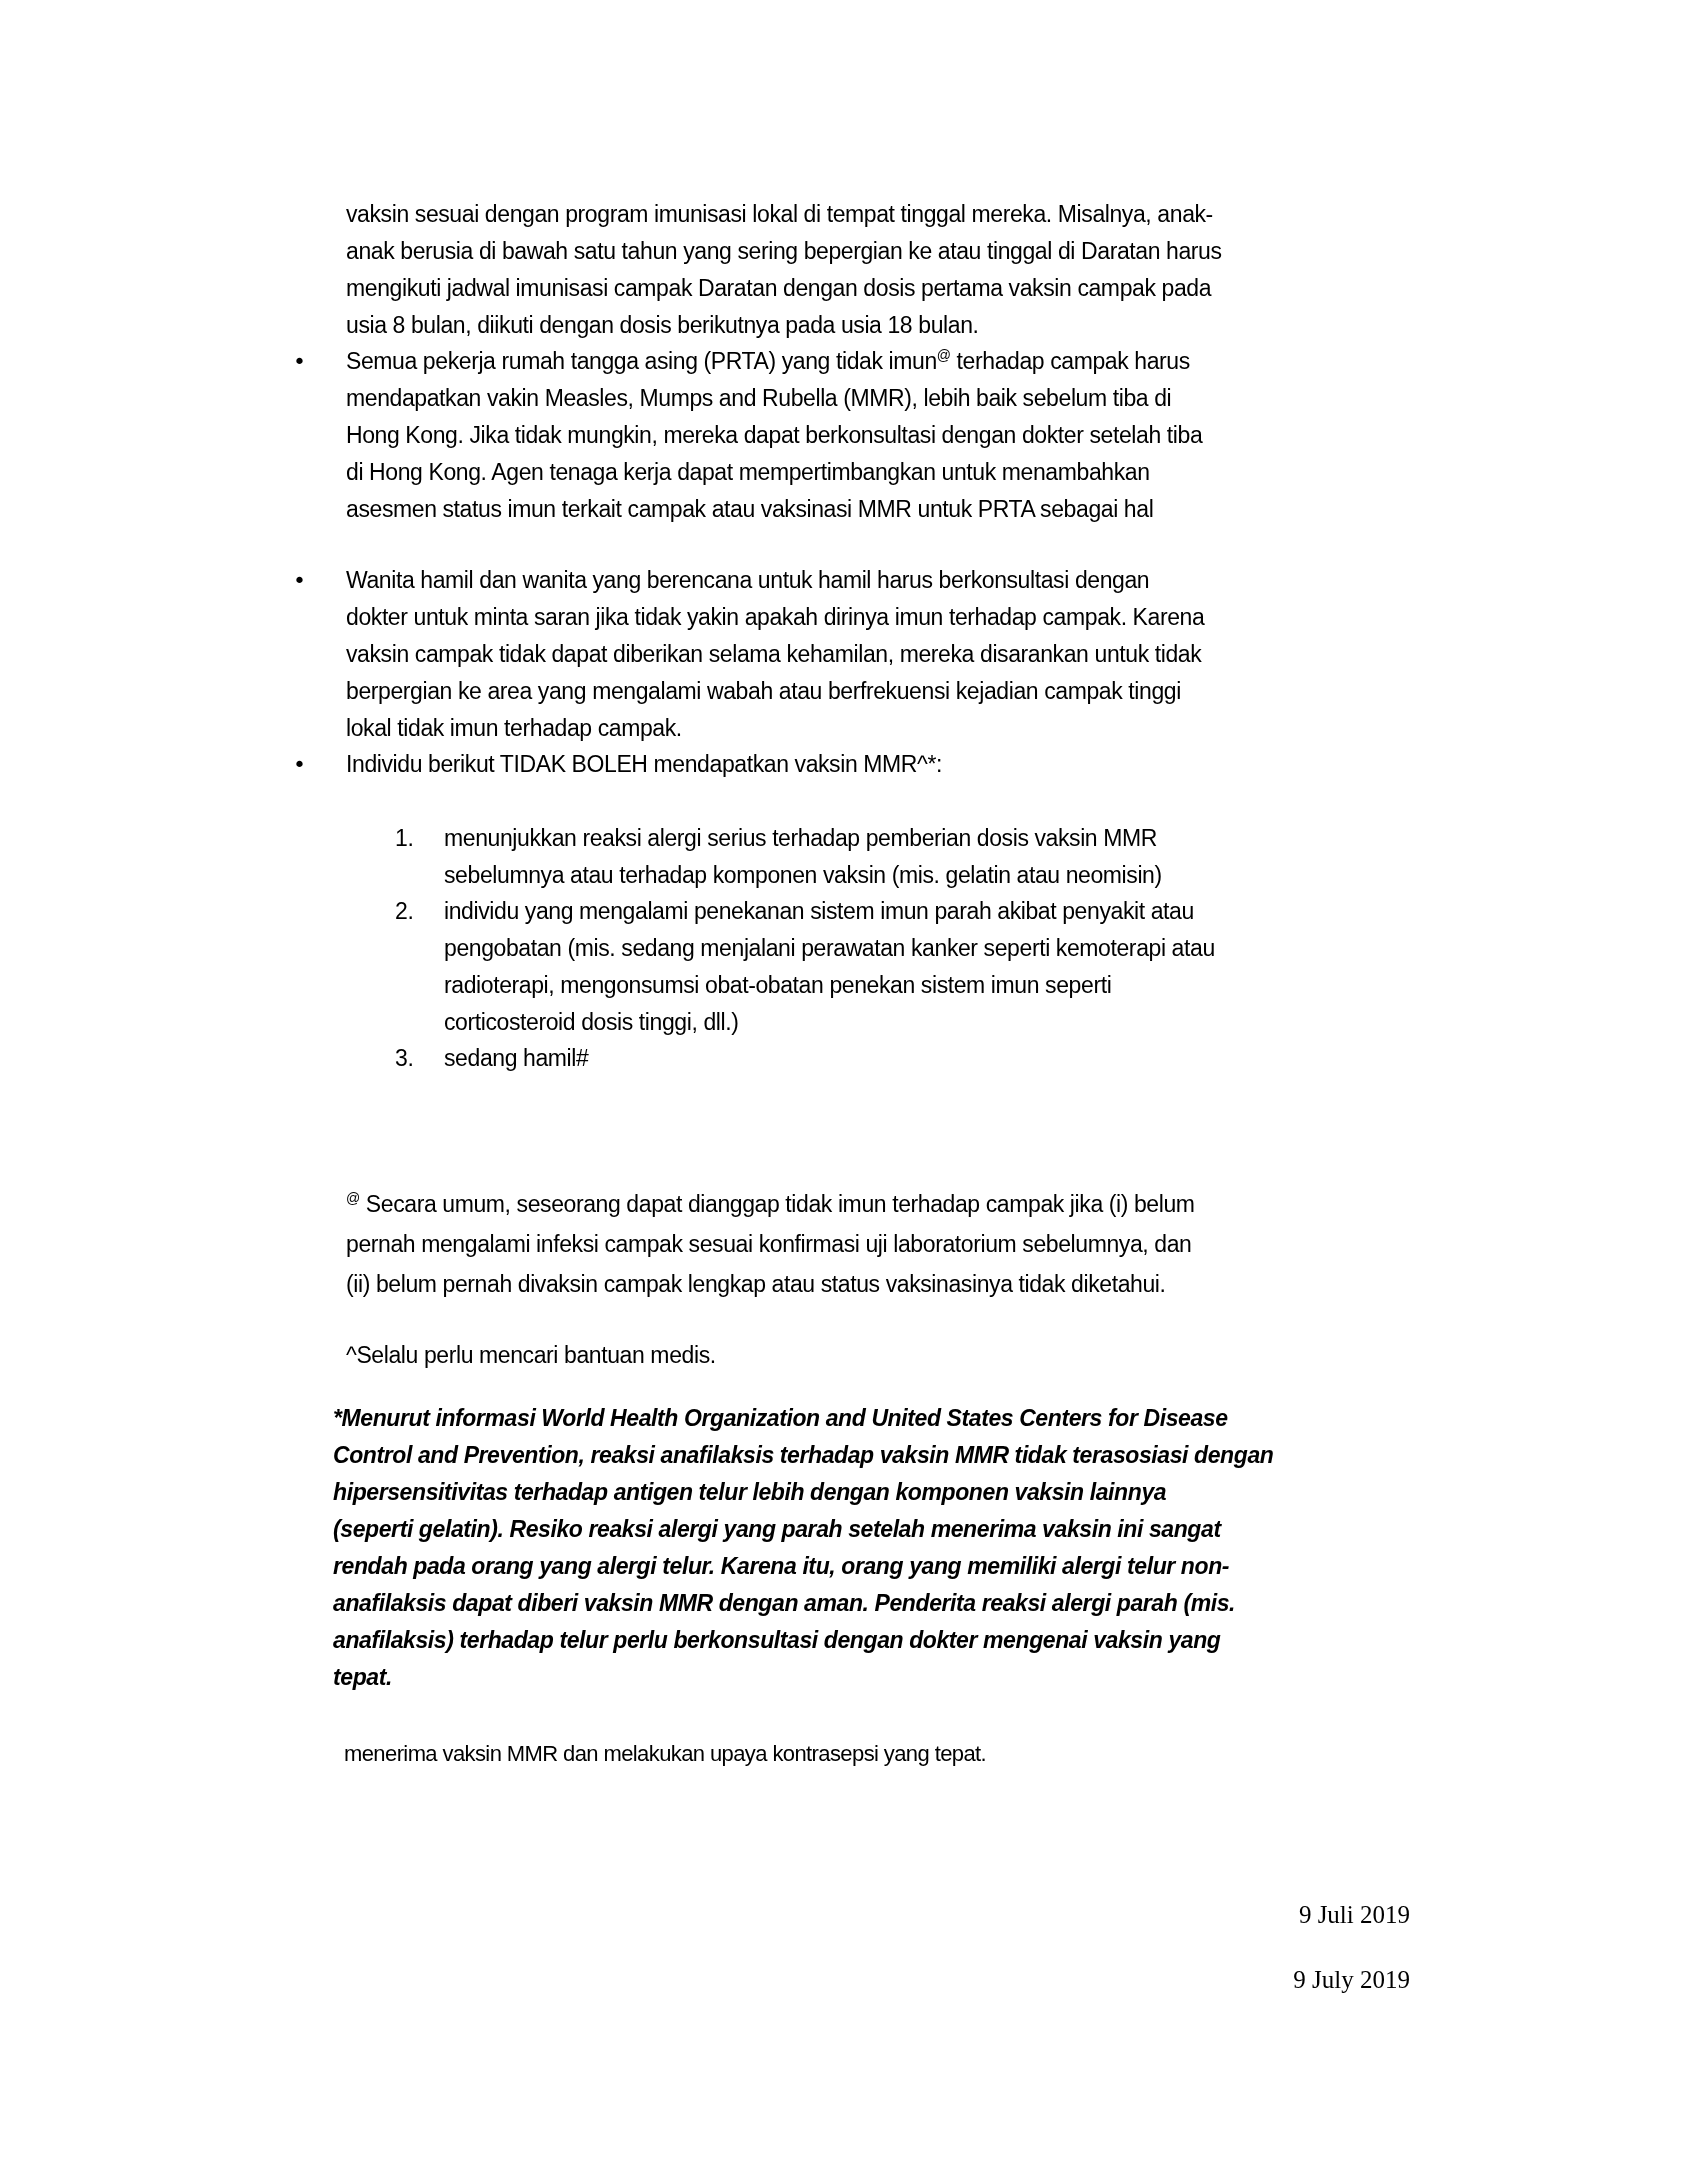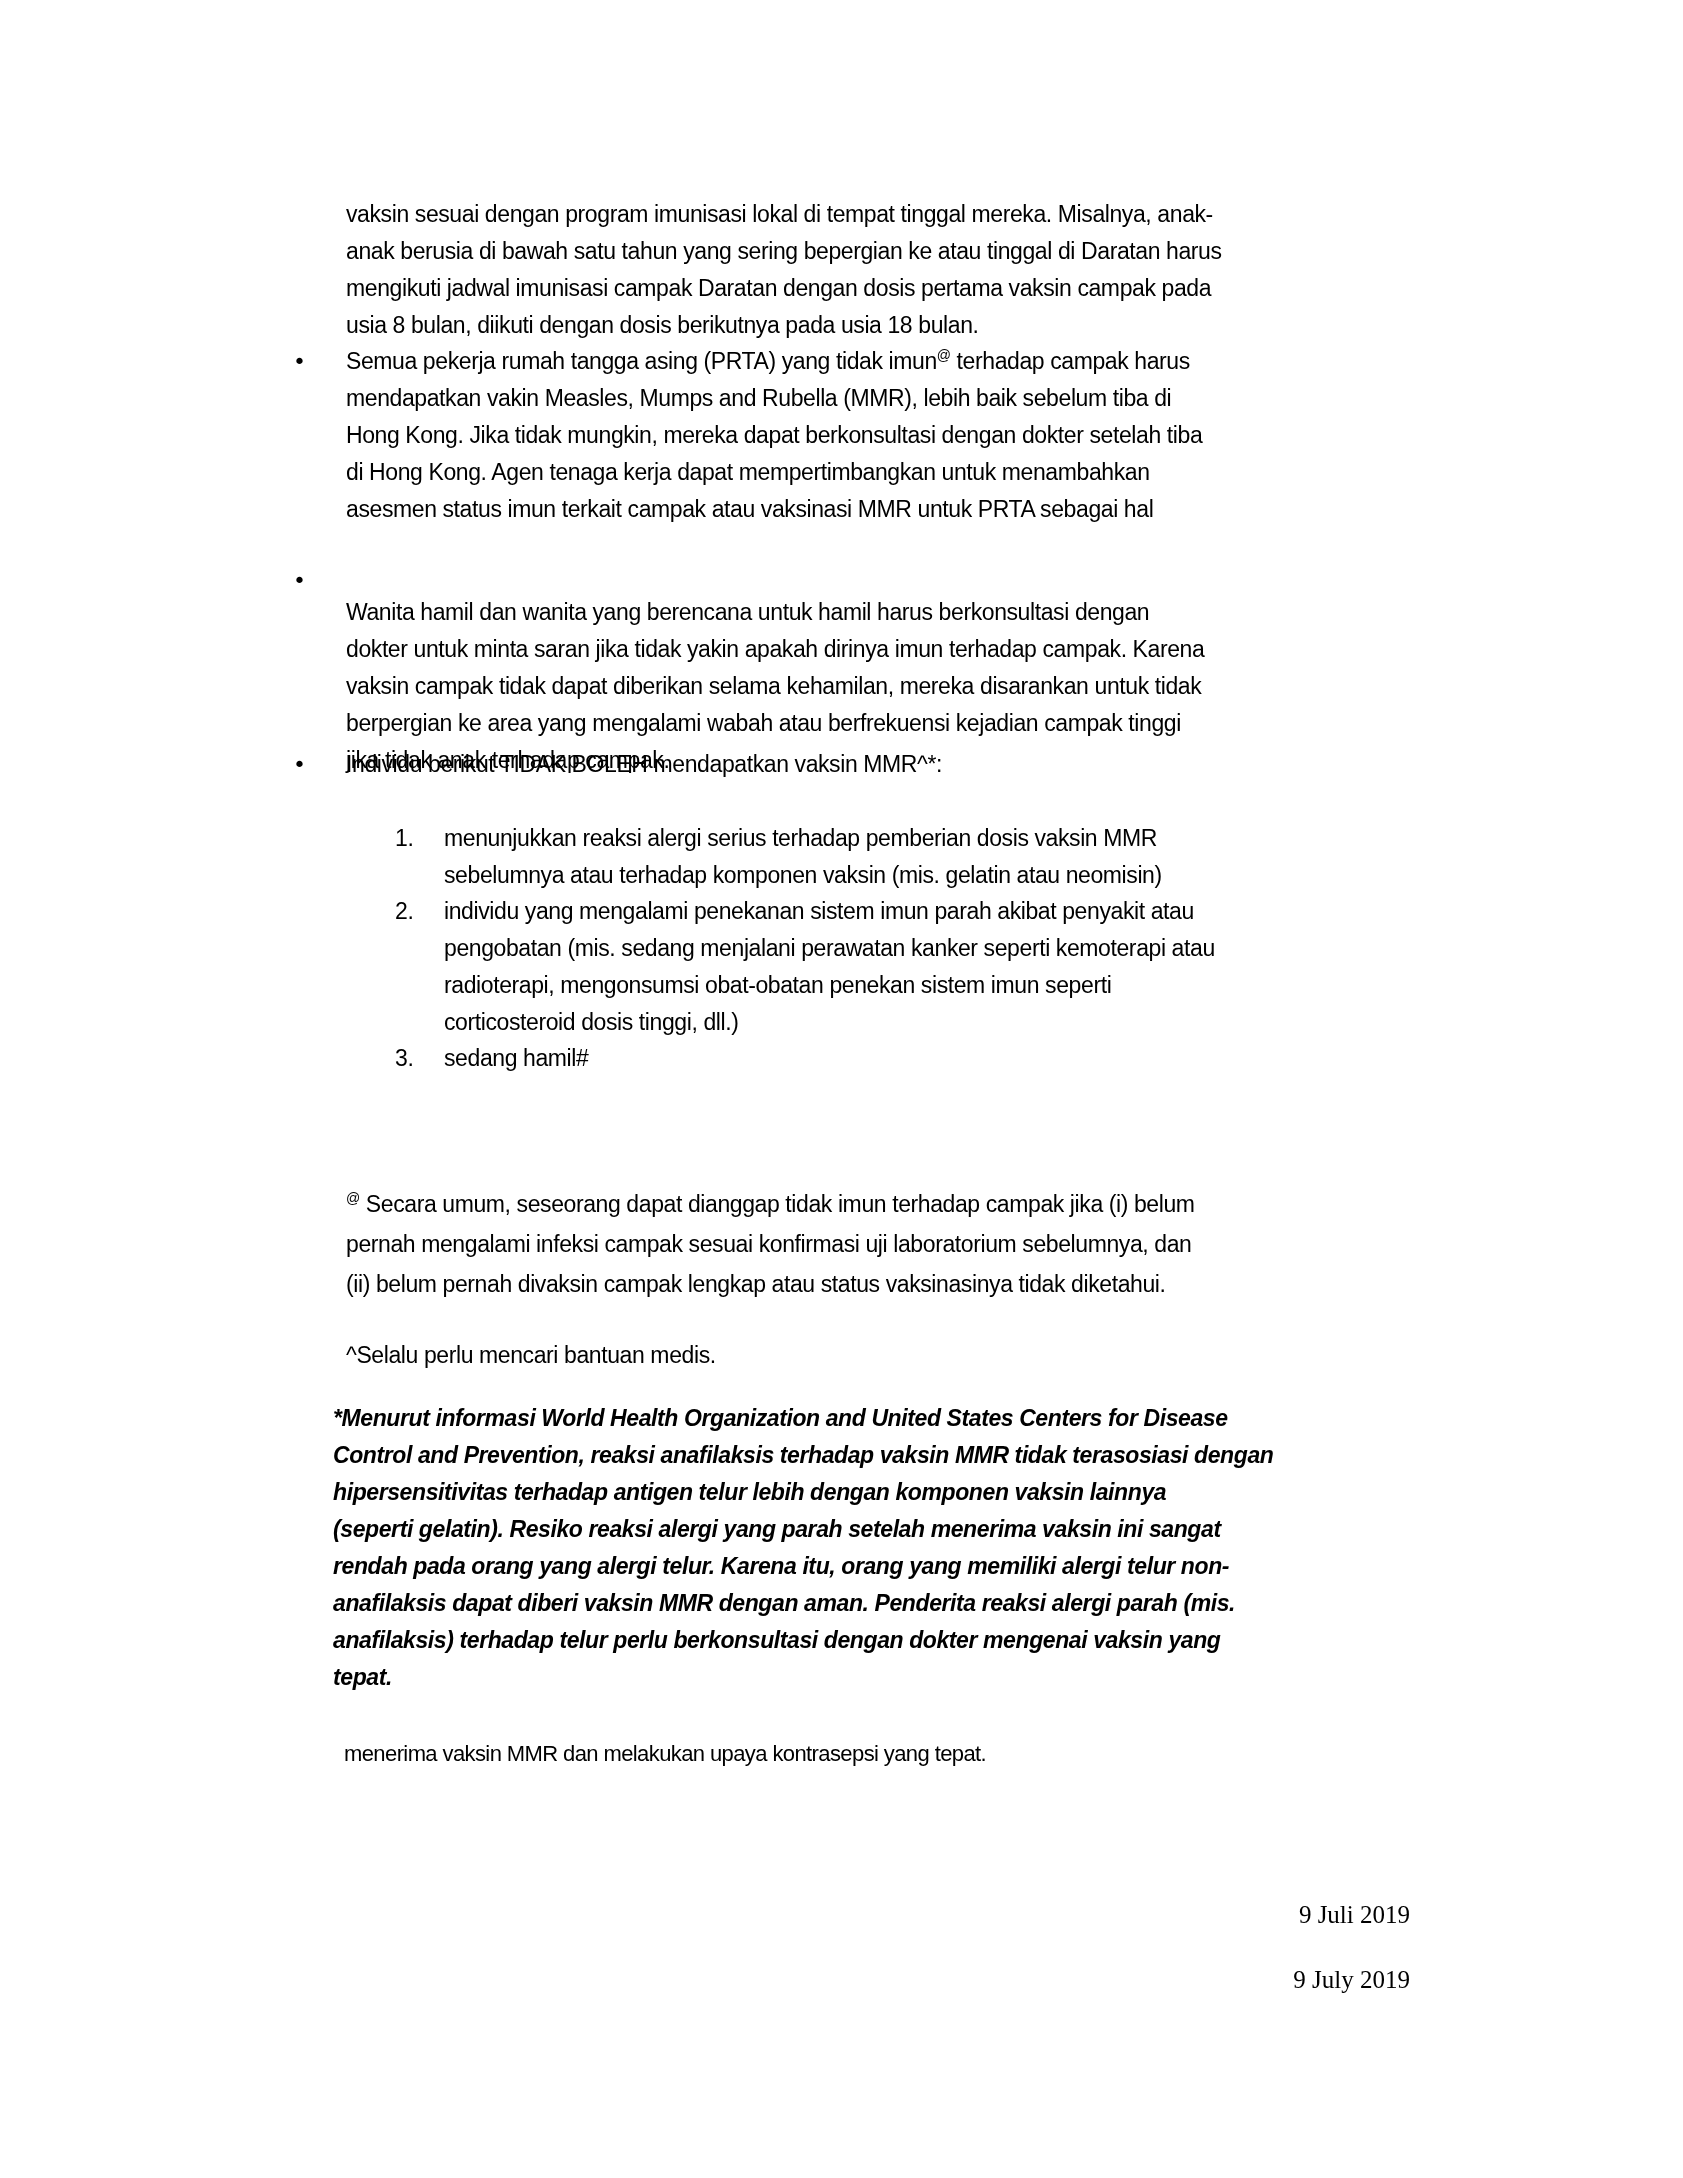--- a/index.html
+++ b/index.html
@@ -31,26 +31,26 @@
   <span class="bullet" style="top:343px;">•</span>
   <div class="blk body-text" style="top:343px;">
     <span class="line"><span>Semua pekerja rumah tangga asing (PRTA) yang tidak imun</span><sup class="at">@</sup><span> terhadap campak harus</span></span>
     <span class="line">mendapatkan vakin Measles, Mumps and Rubella (MMR), lebih baik sebelum tiba di</span>
     <span class="line">Hong Kong. Jika tidak mungkin, mereka dapat berkonsultasi dengan dokter setelah tiba</span>
     <span class="line">di Hong Kong. Agen tenaga kerja dapat mempertimbangkan untuk menambahkan</span>
     <span class="line">asesmen status imun terkait campak atau vaksinasi MMR untuk PRTA sebagai hal</span>
   </div>
 
   <span class="bullet" style="top:562px;">•</span>
-  <div class="blk body-text" style="top:562px;margin-top:32px;">
+  <div class="blk body-text" style="top:562px;">
     <span class="line">Wanita hamil dan wanita yang berencana untuk hamil harus berkonsultasi dengan</span>
     <span class="line">dokter untuk minta saran jika tidak yakin apakah dirinya imun terhadap campak. Karena</span>
     <span class="line">vaksin campak tidak dapat diberikan selama kehamilan, mereka disarankan untuk tidak</span>
     <span class="line">berpergian ke area yang mengalami wabah atau berfrekuensi kejadian campak tinggi</span>
-    <span class="line">jika tidak anak terhadap campak.</span>
+    <span class="line">lokal tidak imun terhadap campak.</span>
   </div>
 
   <span class="bullet" style="top:746px;">•</span>
   <div class="blk body-text" style="top:746px;">
     <span class="line">Individu berikut TIDAK BOLEH mendapatkan vaksin MMR^*:</span>
   </div>
 
   <div class="body-text">
     <span class="num" style="top:820px;">1.</span>
     <div class="numtext" style="top:820px;">

